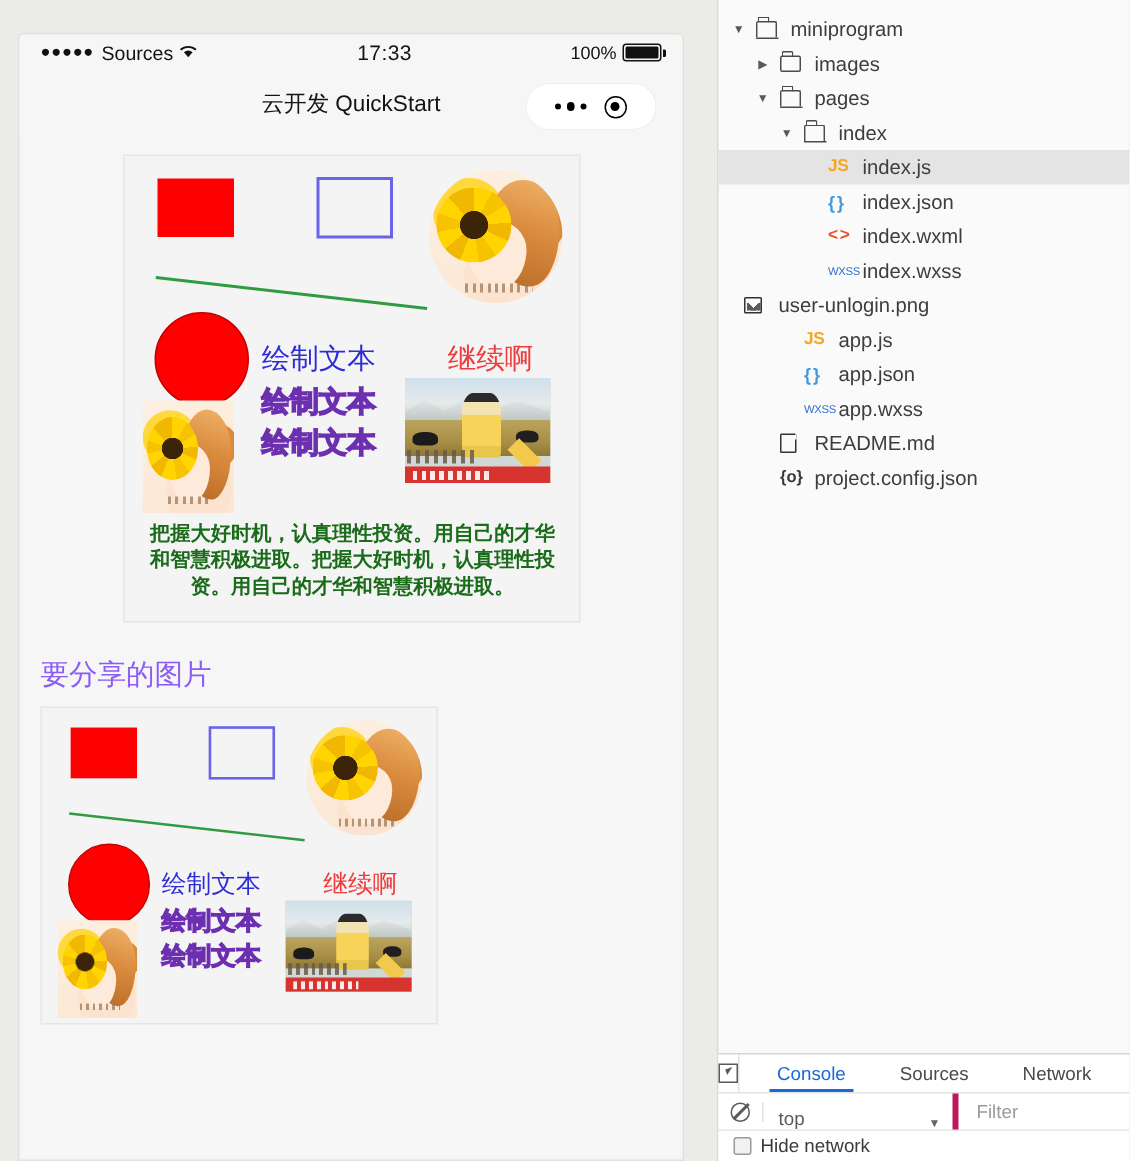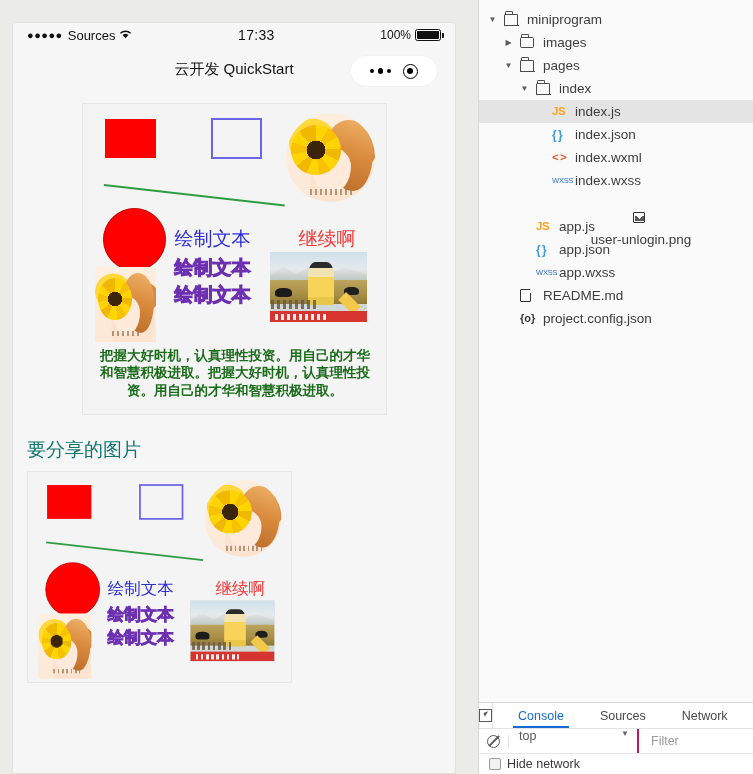--- a/index.html
+++ b/index.html
@@ -82,21 +82,21 @@
   .canvas-card {
     margin:12px auto 0; width:305px; height:312px;
     background:#f4f4f4; border:1px solid #e6e6e6; position:relative;
     overflow:hidden;
   }
   .shared-card {
     width:265px; height:212px; background:#f4f4f4;
     border:1px solid #e6e6e6; position:relative; overflow:hidden;
     margin-left:14px;
   }
-  .sec-title { margin:22px 0 8px 14px; font-size:19px; color:#0f766e; }
+  .sec-title { margin:22px 0 8px 14px; font-size:19px; color:#8b5cf6; }
 
   
   .cv { position:absolute; left:0; top:0; transform-origin:0 0; }
   .cv-rect-fill { position:absolute; background:#fe0000; }
   .cv-rect-stroke { position:absolute; border:2px solid #6b63e8; }
   .cv-circle { position:absolute; border-radius:50%; background:#fe0000; border:1.5px solid #c20000;}
   .cv-line { position:absolute; height:0; border-top:2px solid #2f9c42; transform-origin:0 0;}
   .cv-txt { position:absolute; white-space:nowrap; font-weight:bold; }
   .t-blue { color:#2d2dd6; font-size:19px; font-weight:500;}
   .t-red  { color:#ef3b3b; font-size:19px; font-weight:500;}
@@ -241,22 +241,22 @@
   .dt-filter {
     height:25px; display:flex; align-items:center; font-size:12.5px; color:#5a5a5a;
     border-bottom:1px solid #e8e8e8;
   }
   .dt-block{
     width:30px; display:flex;align-items:center;justify-content:center;border-right:1px solid #e3e3e3;
   }
   .blk-ico{width:13px;height:13px;border:1.5px solid #5a5a5a;border-radius:50%;position:relative;}
   .blk-ico::after{content:"";position:absolute;left:-1px;top:4.5px;width:14px;height:1.5px;
     background:#5a5a5a;transform:rotate(-45deg);}
-  .ctx-sel{ width:130px; display:flex; align-items:flex-start; justify-content:space-between;
-    padding:0 8px 0 10px; border-right:2px solid #be185d; height:100%;}
+  .ctx-sel{ width:130px; display:flex; align-items:flex-end; justify-content:space-between;
+    padding:0 8px 0 10px; border-right:4px solid #be185d; height:100%;}
   .caret{ font-size:8px; color:#666; }
   .filter-in{ padding-left:12px; color:#9a9a9a; }
   .dt-hide{ height:20px; display:flex; align-items:center; gap:6px; padding-left:10px; font-size:12.5px; color:#3a3a3a;}
   .chk{width:12px;height:12px;border:1px solid #9a9a9a;background:#f1f1f1;border-radius:2px;}
 </style>
 </head>
 <body>
 
 <div id="app">
 
@@ -433,21 +433,21 @@
           </span>
           <span class="lbl">index.wxml</span>
         </div>
         <div class="row" style="padding-left: 56px;">
           <span class="arrow none"></span>
           <span class="ic">
             <span class="glyph g-wxss">WXSS</span>
           </span>
           <span class="lbl">index.wxss</span>
         </div>
-        <div class="row" style="padding-left: 56px; flex-direction: column;">
+        <div class="row" style="">
           <span class="arrow none"></span>
           <span class="ic">
             <span class="g-png"></span>
           </span>
           <span class="lbl">user-unlogin.png</span>
         </div>
         <div class="row" style="padding-left: 40px;">
           <span class="arrow none"></span>
           <span class="ic">
             <span class="glyph g-js">JS</span>

